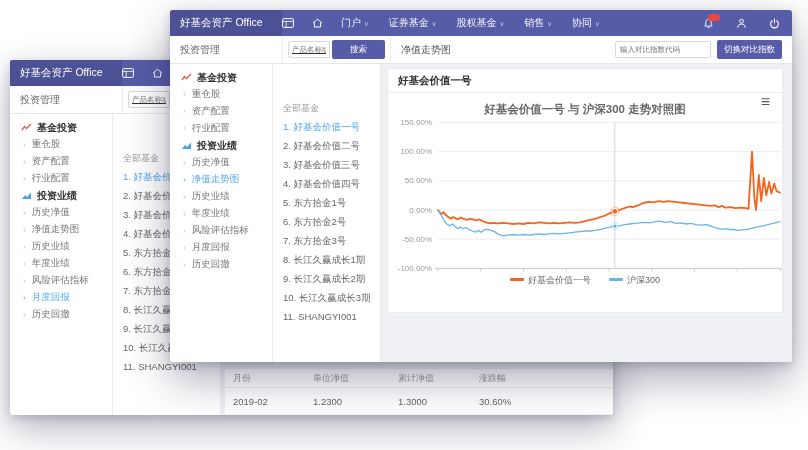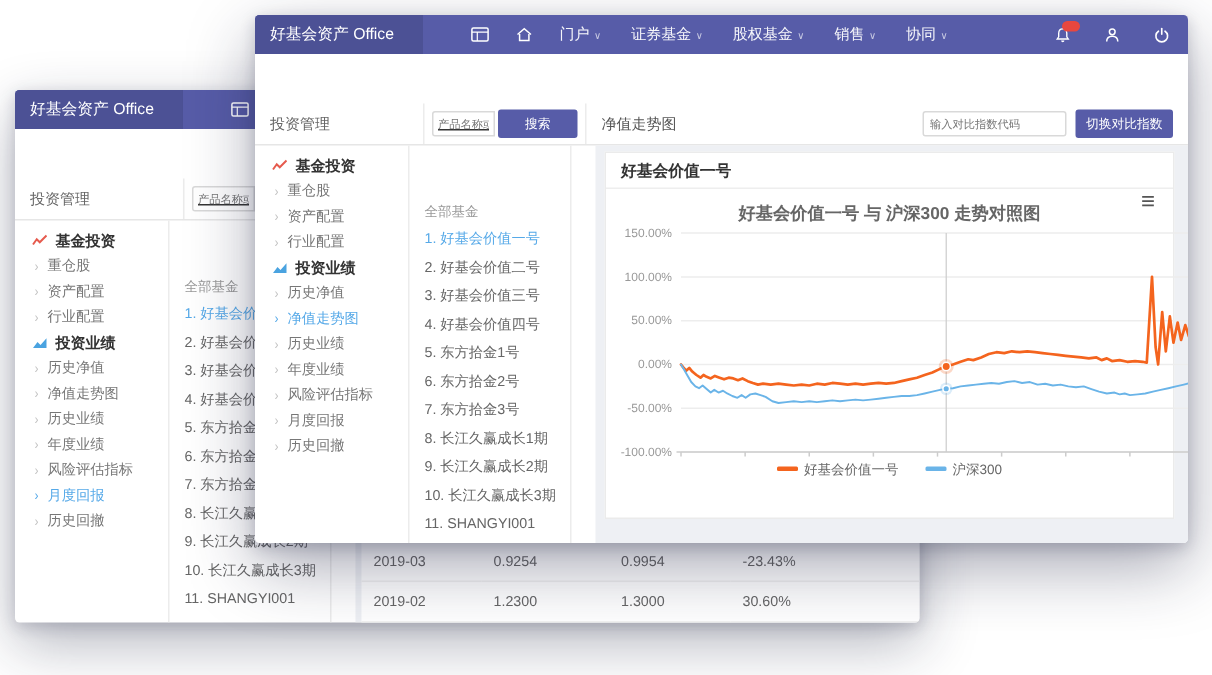--- a/index.html
+++ b/index.html
@@ -12,30 +12,30 @@
     display:flex;flex-direction:column;}
   #w-back{left:10px;top:60px;width:603px;height:355px;z-index:1;
     box-shadow:0 14px 38px rgba(25,30,60,.32), 0 3px 10px rgba(25,30,60,.18);}
   #w-front{left:170px;top:10px;width:622px;height:352px;z-index:2;
     box-shadow:0 16px 44px rgba(25,30,60,.38), 0 3px 10px rgba(25,30,60,.2);}
 
   
   .navbar{height:26px;background:var(--accent,#575ca8);color:#fff;display:flex;align-items:stretch;flex:none;}
   .logo{width:102px;flex:none;background:var(--accent-dark,#4c5195);display:flex;align-items:center;
     padding-left:10px;font-size:10.5px;white-space:nowrap;overflow:hidden;}
-  .nav-items{display:flex;padding-left:32px;flex:1;min-width:0;overflow:hidden;}
+  .nav-items{display:flex;padding-left:0;flex:1;min-width:0;overflow:hidden;}
   .nav-ic{margin-right:18px;display:flex;align-items:center;cursor:pointer;}
   .nav-item{margin-right:20px;display:flex;align-items:center;gap:3px;font-size:10px;white-space:nowrap;cursor:pointer;opacity:.95;}
   .nav-caret{font-size:6.5px;opacity:.7;position:relative;top:1px;}
   .nav-right{display:flex;align-items:center;flex:none;padding-right:12px;}
   .nav-right>span{margin-left:22px;display:flex;cursor:pointer;position:relative;}
   .badge{position:absolute;left:5px;top:-4px;width:12px;height:7px;border-radius:4px;background:var(--badge,#e8473f);}
 
   
-  .toolbar{height:27px;border-bottom:1px solid #e6e6e6;display:flex;flex:none;background:#fff;margin-top:33px;}
+  .toolbar{height:27px;border-bottom:1px solid #e6e6e6;display:flex;flex:none;background:#fff;}
   .tb-a{width:102px;flex:none;border-right:1px solid #ececec;font-size:10px;color:#666;
     display:flex;align-items:center;padding-left:10px;white-space:nowrap;}
   .tb-b{width:97px;flex:none;border-right:1px solid #ececec;display:flex;align-items:center;padding:0 5px;}
   .search-input{flex:1;min-width:0;height:15px;border:1px solid #d9d9d9;border-radius:2px 0 0 2px;
     font-size:7.5px;padding:0 3px;color:#333;outline:none;text-decoration:underline;}
   .search-btn{height:19px;flex:none;background:var(--accent,#575ca8);color:#fff;border:none;
     font-size:8.5px;padding:0 18px;border-radius:2px;margin-left:2px;cursor:pointer;}
   .tb-main{flex:1;display:flex;align-items:center;padding:0 10px;font-size:10px;color:#555;min-width:0;}
   .spacer{flex:1;}
   .cmp-input{width:86px;height:15px;border:1px solid #d9d9d9;border-radius:2px;font-size:7.5px;padding:0 4px;outline:none;}
@@ -49,21 +49,21 @@
     font-size:10px;font-weight:bold;color:#333;white-space:nowrap;}
   .sb-item{display:flex;align-items:center;gap:6px;height:17px;padding-left:13px;
     font-size:9.5px;color:#777;white-space:nowrap;cursor:pointer;}
   .sb-item .chev{color:#c3c3c3;font-size:8px;transform:scaleY(1.2);}
   .sb-item.active{color:var(--active-blue,#56a9e8);}
   .sb-item.active .chev{color:var(--active-blue,#56a9e8);}
   .fundlist{width:97px;flex:none;border-right:1px solid #ececec;padding:7px 0 0 10px;overflow:hidden;}
   .fl-header{font-size:9px;color:#999;height:18px;line-height:18px;margin-top:28px;}
   .fl-item{font-size:9.5px;color:#666;height:19px;line-height:19px;white-space:nowrap;overflow:hidden;cursor:pointer;}
   .fl-item.active{color:var(--active-blue,#56a9e8);}
-  .main{flex:1;background:#eef0f4;position:relative;min-width:0;margin-left:16px;}
+  .main{flex:1;background:#eef0f4;position:relative;min-width:0;}
 
   
   .chart-card{position:absolute;left:6px;top:4px;right:9px;height:243px;background:#fff;border:1px solid #ebebeb;}
   .card-head{height:23px;border-bottom:1px solid #eee;display:flex;align-items:center;
     padding-left:10px;font-size:10.5px;font-weight:bold;color:#333;}
   .chart-wrap{position:relative;height:218px;}
   .chart-wrap svg{position:absolute;left:0;top:0;}
   .chart-title{position:absolute;top:9px;left:0;right:0;text-align:center;font-size:11.5px;font-weight:bold;color:#666;}
   .chart-menu{position:absolute;top:1px;right:12px;font-size:16px;font-weight:bold;color:#555;line-height:1;cursor:pointer;}
   .legend{position:absolute;top:181px;left:0;right:0;display:flex;justify-content:center;gap:18px;
@@ -239,26 +239,20 @@
             </colgroup>
             <thead>
               <tr>
                 <th>月份</th>
                 <th>单位净值</th>
                 <th>累计净值</th>
                 <th>涨跌幅</th>
               </tr>
             </thead>
             <tbody>
-              <tr>
-                <td>2019-03</td>
-                <td>0.9254</td>
-                <td>0.9954</td>
-                <td>-23.43%</td>
-              </tr>
               <tr>
                 <td>2019-02</td>
                 <td>1.2300</td>
                 <td>1.3000</td>
                 <td>30.60%</td>
               </tr>
             </tbody>
           </table>
         </div>
       </div>

